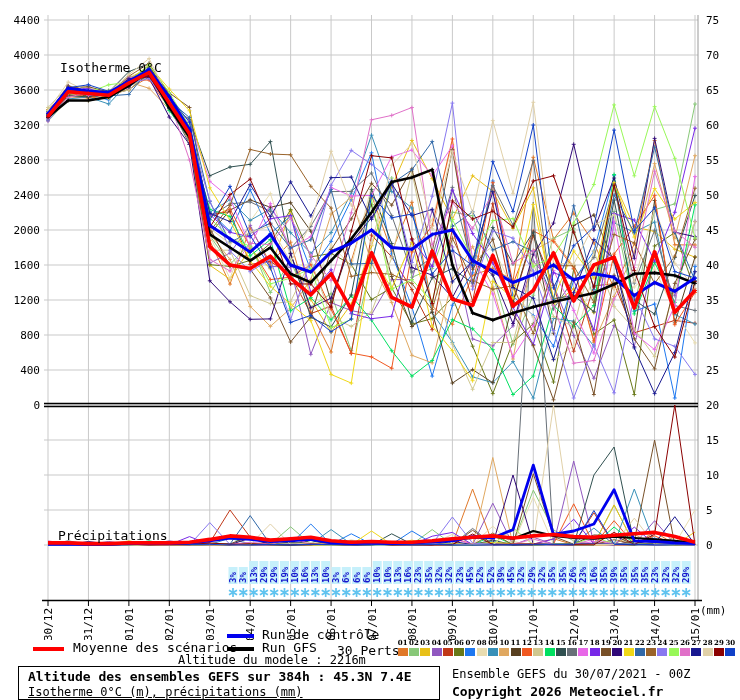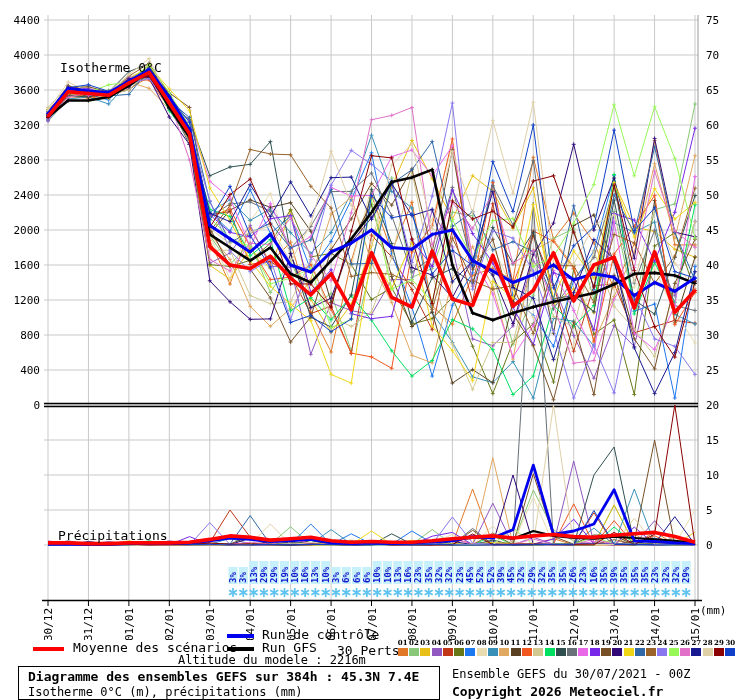--- a/index.html
+++ b/index.html
@@ -9,21 +9,21 @@
   .abs{position:absolute;white-space:nowrap;}
   .leg-line{position:absolute;height:4px;}
   .leg-label{font-size:13px;}
   .small{font-size:12px;}
   #member-strip{position:absolute;left:397px;top:639px;width:340px;}
   .mem-col{display:inline-block;width:11.3px;vertical-align:top;text-align:center;}
   .mem-num{font-size:7px;font-weight:bold;font-family:"DejaVu Serif",serif;display:block;line-height:8px;}
   .mem-swatch{display:block;width:10px;height:8px;margin:1px auto 0 auto;}
   #title-box{position:absolute;left:18px;top:666px;width:420px;height:32px;border:1.5px solid #000;background:#fff;}
   #title-line1{font-weight:bold;font-size:13px;margin:2px 0 0 9px;}
-  #title-line2{font-size:12px;margin:1px 0 0 9px;}
+  #title-line2{font-size:12px;margin:1px 0 0 9px;text-decoration:underline;}
   #run-info{position:absolute;left:452px;top:667px;font-size:12px;}
   #copyright{position:absolute;left:452px;top:684px;font-size:13px;font-weight:bold;}
 </style>
 </head>
 <body>
 
 <div id="stage">
   <svg id="plot" width="740" height="640" xmlns="http://www.w3.org/2000/svg">
       <g>
         <line x1="44" y1="20" x2="698" y2="20" stroke="#C9C9C9" stroke-width="1"></line>
@@ -477,18 +477,18 @@
 
   <div class="leg-line abs" style="left:227px;top:647px;width:27px;background:#000;"></div>
   <div class="abs leg-label" style="left:262px;top:640px;">Run GFS</div>
 
   <div class="abs leg-label" style="left:337px;top:643px;">30 Perts.</div>
   <div class="abs small" style="left:178px;top:653px;">Altitude du modele : 2216m</div>
 
   <div id="member-strip"><span class="mem-col"><span class="mem-num">01</span><span class="mem-swatch" style="background: rgb(224, 120, 40);"></span></span><span class="mem-col"><span class="mem-num">02</span><span class="mem-swatch" style="background: rgb(136, 200, 120);"></span></span><span class="mem-col"><span class="mem-num">03</span><span class="mem-swatch" style="background: rgb(232, 192, 24);"></span></span><span class="mem-col"><span class="mem-num">04</span><span class="mem-swatch" style="background: rgb(144, 88, 192);"></span></span><span class="mem-col"><span class="mem-num">05</span><span class="mem-swatch" style="background: rgb(192, 56, 24);"></span></span><span class="mem-col"><span class="mem-num">06</span><span class="mem-swatch" style="background: rgb(104, 120, 24);"></span></span><span class="mem-col"><span class="mem-num">07</span><span class="mem-swatch" style="background: rgb(30, 120, 240);"></span></span><span class="mem-col"><span class="mem-num">08</span><span class="mem-swatch" style="background: rgb(232, 220, 176);"></span></span><span class="mem-col"><span class="mem-num">09</span><span class="mem-swatch" style="background: rgb(56, 144, 184);"></span></span><span class="mem-col"><span class="mem-num">10</span><span class="mem-swatch" style="background: rgb(224, 168, 96);"></span></span><span class="mem-col"><span class="mem-num">11</span><span class="mem-swatch" style="background: rgb(88, 64, 32);"></span></span><span class="mem-col"><span class="mem-num">12</span><span class="mem-swatch" style="background: rgb(240, 88, 32);"></span></span><span class="mem-col"><span class="mem-num">13</span><span class="mem-swatch" style="background: rgb(208, 200, 144);"></span></span><span class="mem-col"><span class="mem-num">14</span><span class="mem-swatch" style="background: rgb(0, 224, 96);"></span></span><span class="mem-col"><span class="mem-num">15</span><span class="mem-swatch" style="background: rgb(48, 80, 80);"></span></span><span class="mem-col"><span class="mem-num">16</span><span class="mem-swatch" style="background: rgb(104, 112, 120);"></span></span><span class="mem-col"><span class="mem-num">17</span><span class="mem-swatch" style="background: rgb(232, 104, 232);"></span></span><span class="mem-col"><span class="mem-num">18</span><span class="mem-swatch" style="background: rgb(120, 40, 232);"></span></span><span class="mem-col"><span class="mem-num">19</span><span class="mem-swatch" style="background: rgb(120, 80, 40);"></span></span><span class="mem-col"><span class="mem-num">20</span><span class="mem-swatch" style="background: rgb(48, 8, 120);"></span></span><span class="mem-col"><span class="mem-num">21</span><span class="mem-swatch" style="background: rgb(240, 216, 24);"></span></span><span class="mem-col"><span class="mem-num">22</span><span class="mem-swatch" style="background: rgb(48, 104, 168);"></span></span><span class="mem-col"><span class="mem-num">23</span><span class="mem-swatch" style="background: rgb(153, 99, 42);"></span></span><span class="mem-col"><span class="mem-num">24</span><span class="mem-swatch" style="background: rgb(136, 120, 240);"></span></span><span class="mem-col"><span class="mem-num">25</span><span class="mem-swatch" style="background: rgb(152, 248, 88);"></span></span><span class="mem-col"><span class="mem-num">26</span><span class="mem-swatch" style="background: rgb(224, 112, 200);"></span></span><span class="mem-col"><span class="mem-num">27</span><span class="mem-swatch" style="background: rgb(24, 24, 144);"></span></span><span class="mem-col"><span class="mem-num">28</span><span class="mem-swatch" style="background: rgb(224, 208, 168);"></span></span><span class="mem-col"><span class="mem-num">29</span><span class="mem-swatch" style="background: rgb(139, 0, 0);"></span></span><span class="mem-col"><span class="mem-num">30</span><span class="mem-swatch" style="background: rgb(16, 64, 200);"></span></span></div>
 
   <div id="title-box">
-    <div id="title-line1">Diagramme des ensembles GEFS sur 384h : 45.3N 7.4E</div>
+    <div id="title-line1">Altitude des ensembles GEFS sur 384h : 45.3N 7.4E</div>
     <div id="title-line2">Isotherme 0°C (m), précipitations (mm)</div>
   </div>
   <div id="run-info">Ensemble GEFS du 30/07/2021 - 00Z</div>
   <div id="copyright">Copyright 2026 Meteociel.fr</div>
 </div>
 
 </body></html>

